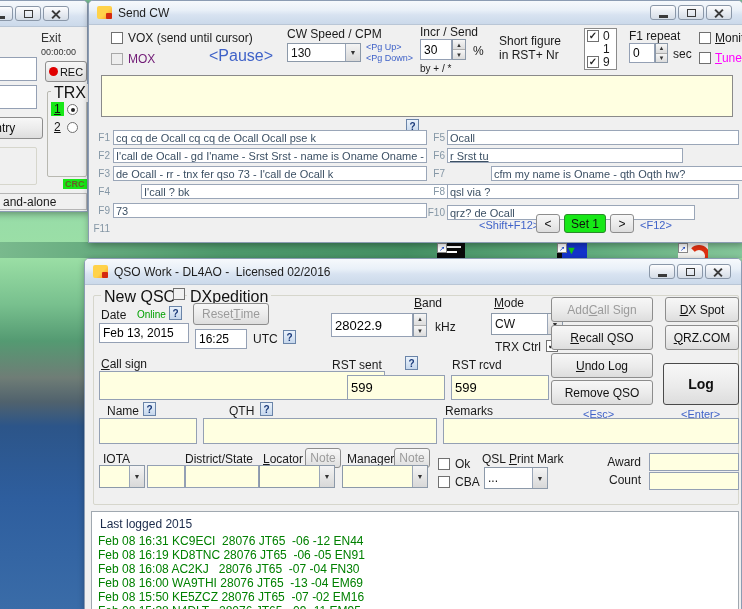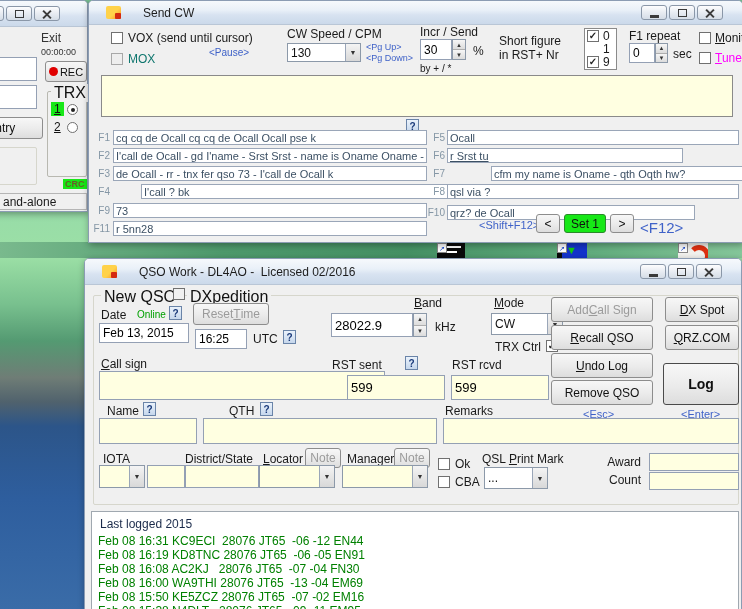--- a/index.html
+++ b/index.html
@@ -7,45 +7,45 @@
   #screen{position:relative;width:742px;height:609px;overflow:hidden;
     font-family:"Liberation Sans",sans-serif;font-size:12px;color:#111;
     background:linear-gradient(180deg,#7cc598 0%,#93d8a9 28%,#9ce0a6 42%,#78c08e 50%,
       #549a72 56%,#6f7d76 62%,#50626d 66%,#2c5589 70%,#2e5e9e 82%,#3a6ca8 100%);}
   .abs{position:absolute}
   .win{position:absolute;background:#f0f0f0;border:1px solid #8b9cb3;border-radius:5px 5px 0 0;
        box-shadow:1px 2px 7px rgba(0,0,0,.35)}
   .titlebar{position:absolute;left:0;top:0;right:0;height:24px;
     background:linear-gradient(180deg,#f6f9fc,#e9f0f8 40%,#d8e3f1 60%,#cbd9ea);
     border-bottom:1px solid #b9c6d6;border-radius:4px 4px 0 0;
-    display:flex;align-items:center;padding:0 17px;gap:22px}
+    display:flex;align-items:center;padding:0 8px;gap:6px}
   .title{font-size:12px;color:#1d1d1d;white-space:pre}
   .appicon{width:15px;height:13px;border-radius:2px;
     background:linear-gradient(135deg,#ffd24a 55%,#ff8a1f);position:relative;flex:0 0 auto}
   .appicon::after{content:"";position:absolute;right:0;bottom:0;width:6px;height:6px;
     background:#d42a10;border-radius:1px}
   .wbtns{margin-left:auto;display:flex;gap:2px}
   .wbtn{width:26px;height:15px;border:1px solid #8a97a8;border-radius:3px;
     background:linear-gradient(180deg,#fdfdfe,#e8ecf2 50%,#d5dde7);
     display:flex;align-items:center;justify-content:center}
   .g-min{width:9px;height:3px;background:#3a3a3a;margin-top:7px}
   .g-max{width:9px;height:8px;border:1px solid #3a3a3a}
   .g-close{position:relative;width:10px;height:10px}
   .g-close::before,.g-close::after{content:"";position:absolute;left:4px;top:0;width:2px;height:11px;background:#3a3a3a}
   .g-close::before{transform:rotate(45deg)}
   .g-close::after{transform:rotate(-45deg)}
   .fld{border:1px solid #94a0b4;background:#ffffe1;font-family:"Liberation Sans",sans-serif;
        font-size:12px;color:#000;padding:0 3px}
   .white{background:#fff}
   .macro{height:15px;font-size:11px;color:#3c5064;background:#fff;border:1px solid #9aa6b8;padding:0 2px}
   .fkey{color:#8496a5;font-size:10px;text-align:right}
-  .hint{color:#3f62c8;font-size:10px;white-space:nowrap}
+  .hint{color:#3f62c8;font-size:16px;white-space:nowrap}
   .lbl{font-size:12px;color:#1a1a1a;white-space:nowrap}
   .small{font-size:10px}
-  .dis{color:#0f766e}
+  .dis{color:#701a75}
   .btn{position:absolute;border:1px solid #8d8d8d;border-radius:3px;
     background:linear-gradient(180deg,#f7f7f7,#ebebeb 55%,#dddddd);
     display:flex;align-items:center;justify-content:center;font-size:12px;color:#111}
   .cb{display:inline-flex;width:12px;height:12px;background:#fff;border:1px solid #707070;
       align-items:center;justify-content:center;flex:0 0 auto}
   .cb i{font-style:normal;font-size:10px;font-weight:bold;color:#222;line-height:1}
   .cb.discb{background:#eee;border-color:#a8a8a8}
   .radio{display:inline-block;width:11px;height:11px;border:1px solid #707070;border-radius:50%;background:#fff;position:relative}
   .radio.sel::after{content:"";position:absolute;left:3px;top:3px;width:4px;height:4px;border-radius:50%;background:#222}
   .combo{position:absolute;border:1px solid #8c99a9;background:#fff;display:flex;align-items:center}
@@ -206,38 +206,37 @@
     <input class="abs macro" style="left: 24px; top: 129px; width: 314px;" value="cq cq de Ocall cq cq de Ocall Ocall pse k">
     <span class="abs fkey" style="left:2px;top:149px;width:19px">F2</span>
     <input class="abs macro" style="left: 24px; top: 147px; width: 314px;" value="I'call de Ocall - gd I'name - Srst Srst - name is Oname Oname - qth O">
     <span class="abs fkey" style="left:2px;top:167px;width:19px">F3</span>
     <input class="abs macro" style="left: 24px; top: 165px; width: 314px;" value="de Ocall - rr - tnx fer qso 73 - I'call de Ocall k">
     <span class="abs fkey" style="left:2px;top:185px;width:19px">F4</span>
     <input class="abs macro" style="left: 24px; top: 183px; width: 314px; margin-left: 28px;" value="I'call ? bk">
     <span class="abs fkey" style="left:2px;top:204px;width:19px">F9</span>
     <input class="abs macro" style="left: 24px; top: 202px; width: 314px;" value="73">
     <span class="abs fkey" style="left:2px;top:222px;width:19px">F11</span>
-    <input class="abs macro" style="left: 24px; top: 220px; width: 314px;" value="r 5nn28">
 
     <span class="abs fkey" style="left:338px;top:131px;width:18px">F5</span>
     <input class="abs macro" style="left: 358px; top: 129px; width: 292px;" value="Ocall">
     <span class="abs fkey" style="left:338px;top:149px;width:18px">F6</span>
     <input class="abs macro" style="left: 358px; top: 147px; width: 236px; text-decoration: underline;" value="r Srst tu">
     <span class="abs fkey" style="left:338px;top:167px;width:18px">F7</span>
     <input class="abs macro" style="left: 358px; top: 165px; width: 292px; margin-left: 44px;" value="cfm my name is Oname - qth Oqth hw?">
     <span class="abs fkey" style="left:338px;top:185px;width:18px">F8</span>
     <input class="abs macro" style="left: 358px; top: 183px; width: 292px;" value="qsl via ?">
     <span class="abs fkey" style="left:335px;top:206px;width:21px">F10</span>
     <input class="abs macro" style="left: 358px; top: 204px; width: 248px;" value="qrz? de Ocall">
 
     <span class="abs hint" style="left:390px;top:218px;font-size:11px">&lt;Shift+F12&gt;</span>
     <div class="btn" style="left:447px;top:213px;width:24px;height:19px">&lt;</div>
     <div class="btn greenbtn" style="left:475px;top:213px;width:42px;height:19px">Set 1</div>
     <div class="btn" style="left:521px;top:213px;width:24px;height:19px">&gt;</div>
-    <span class="abs hint" style="left:551px;top:218px;font-size:15px">&lt;F12&gt;</span>
+    <span class="abs hint" style="left:551px;top:218px;font-size:11px">&lt;F12&gt;</span>
   </div>
 
   <div class="win" style="left:84px;top:258px;width:658px;height:352px;border-radius:5px 5px 0 0">
     <div class="titlebar" style="height:26px">
       <div class="appicon"></div>
       <span class="title">QSO Work - DL4AO -  Licensed 02/2016</span>
       <div class="wbtns" style="margin-right:2px">
         <div class="wbtn">
             <span class="g-min"></span>
           </div>

